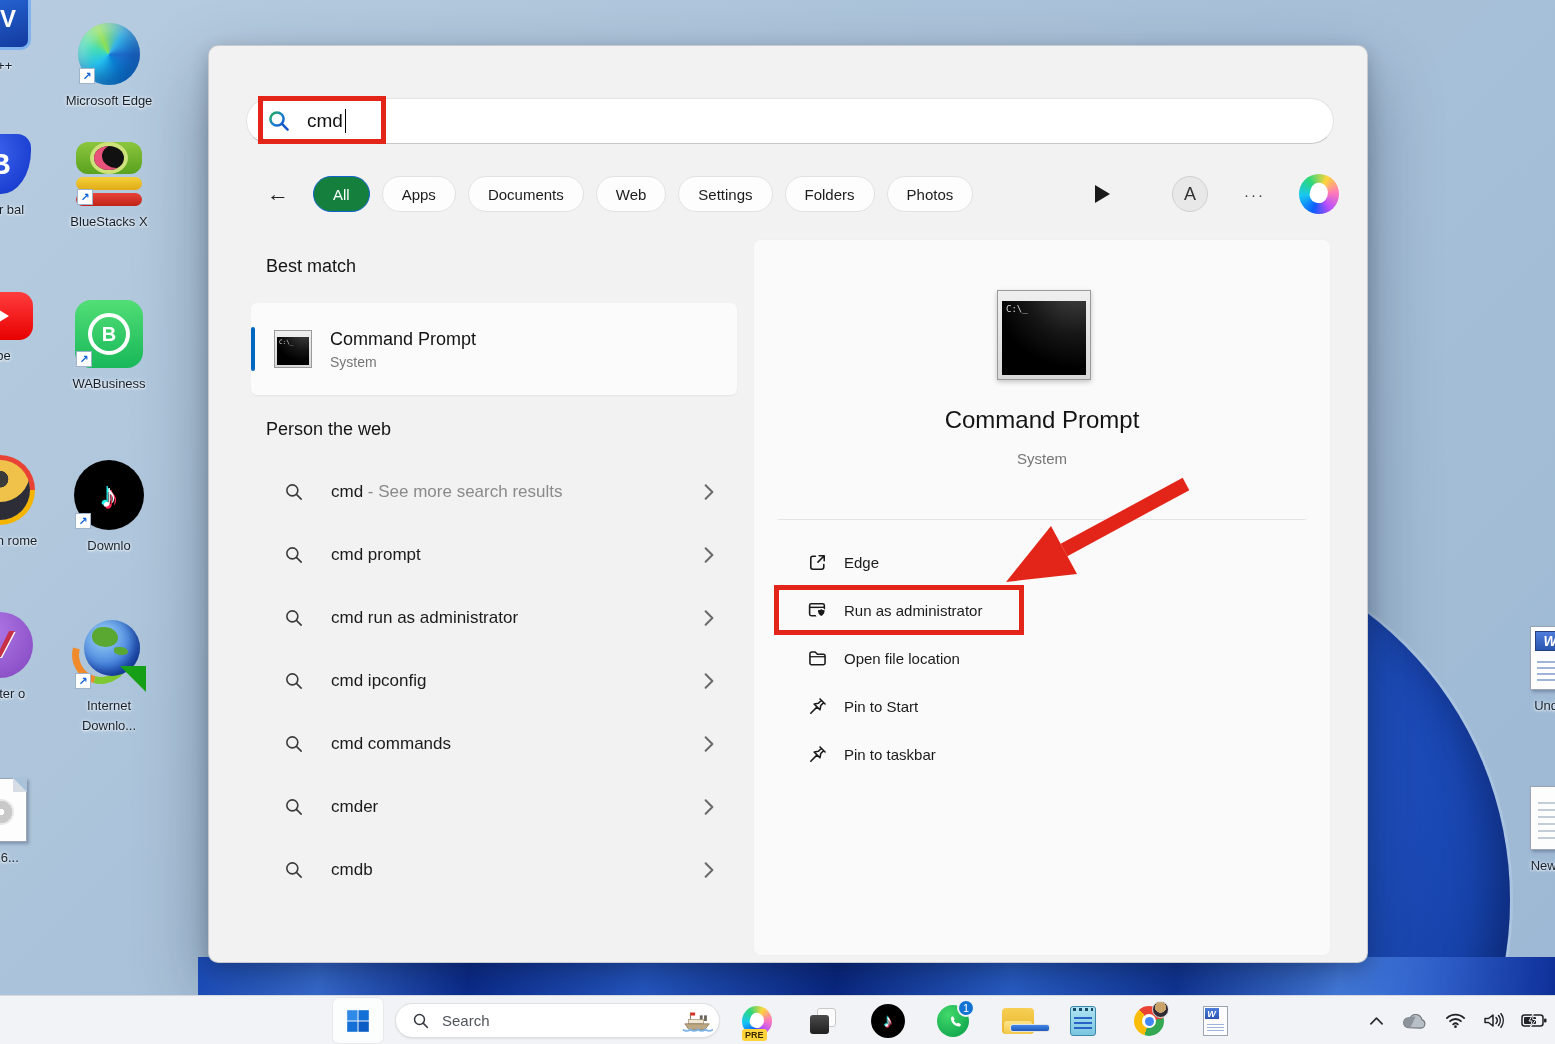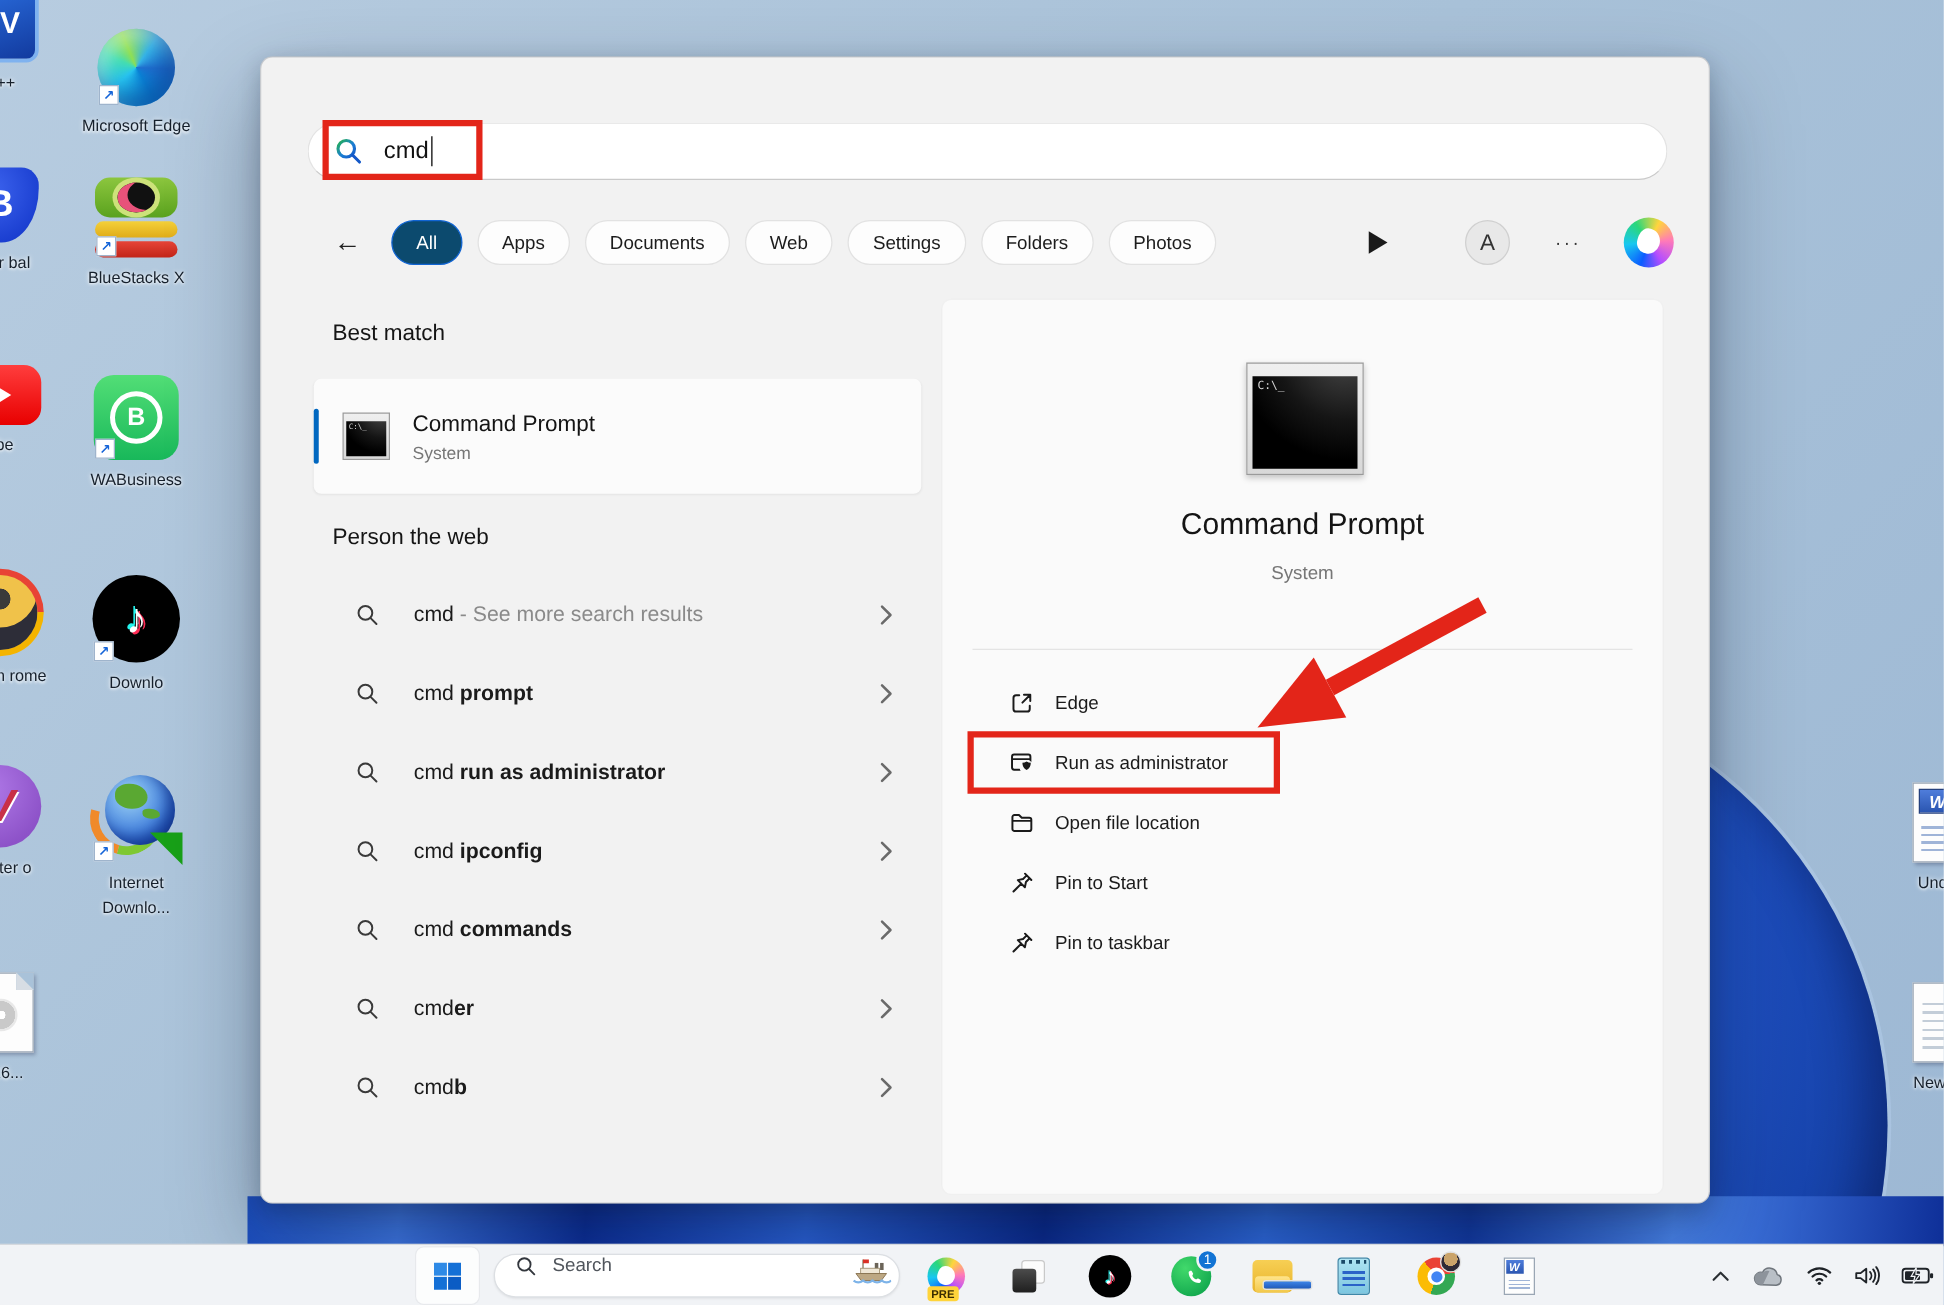--- a/index.html
+++ b/index.html
@@ -110,21 +110,21 @@
   .sbar .q { margin-left:16px; font-size:19px; color:#111; }
   .caret { display:inline-block; width:1.5px; height:24px; background:#000; margin-left:2px; vertical-align:-5px; }
   .redbox { position:absolute; border:5px solid #e32519; z-index:6; pointer-events:none; }
   .rb-search { left:49px; top:50px; width:128px; height:48px; }
 
   .tabsrow { position:absolute; left:0; top:124px; width:100%; height:48px; display:flex; align-items:center; }
   .backarrow { margin-left:58px; font-size:22px; color:#222; cursor:pointer; }
   .tabs { display:flex; gap:12px; margin-left:24px; }
   .tab { height:36px; padding:0 19px; display:flex; align-items:center; background:#fdfdfd;
     border:1px solid #e2e2e2; border-radius:18px; font-size:15px; color:#1c1c1c; cursor:pointer; }
-  .tab.sel { background:#0c4a6e; border-color:#1165d3; color:#fff; }
+  .tab.sel { background:#15803d; border-color:#1165d3; color:#fff; }
   .trail { position:absolute; right:0; top:124px; height:48px; display:flex; align-items:center; gap:0; }
   .playbtn { width:0; height:0; border-left:15px solid #1a1a1a; border-top:9px solid transparent;
     border-bottom:9px solid transparent; margin-right:62px; }
   .avatar { width:36px; height:36px; border-radius:50%; background:#e8e8e8; border:1px solid #d0d0d0;
     display:flex; align-items:center; justify-content:center; font-size:18px; color:#333; margin-right:36px; }
   .dots { font-size:15px; letter-spacing:2px; color:#333; margin-right:34px; }
   .copilot { position:relative; width:40px; height:40px; border-radius:50%; margin-right:28px;
     background:conic-gradient(from 200deg,#0b5cff,#18c7f0 18%,#2bd77a 35%,#ffd53d 52%,#ff7ab8 68%,#b44dff 85%,#0b5cff); }
   .copilot::after { content:""; position:absolute; left:11px; top:9px; width:18px; height:20px;
     background:#fff; border-radius:46% 58% 52% 48%; transform:rotate(18deg); }
@@ -149,21 +149,21 @@
   .cmd36 .body::before { font-size:6px; left:2px; top:1px; }
   .cmd92 { width:94px; height:90px; position:absolute; left:243px; top:50px;
     box-shadow:0 2px 5px rgba(0,0,0,.22); }
   .cmd92 .body { left:4px; right:4px; top:10px; bottom:4px; }
   .cmd92 .body::before { font-size:9px; left:4px; top:3px; }
 
   .srow { position:absolute; left:42px; width:486px; height:50px; display:flex; align-items:center;
     border-radius:6px; cursor:pointer; }
   .srow .mag { margin-left:33px; flex:0 0 auto; }
   .srow .txt { margin-left:27px; font-size:17px; color:#1b1b1b; }
-  .srow .txt b { font-weight:bold; }
+  .srow .txt b { font-weight:normal; }
   .srow .note { color:#8a8a8a; }
   .srow .chev { position:absolute; right:22px; }
 
   .panel { position:absolute; left:544px; top:193px; width:578px; height:717px; background:#fafafa;
     border:1px solid rgba(0,0,0,.04); border-radius:8px; }
   .p-title { position:absolute; left:0; top:166px; width:100%; text-align:center; font-size:24px; color:#141414; }
   .p-sub { position:absolute; left:0; top:210px; width:100%; text-align:center; font-size:15px; color:#767676; }
   .p-div { position:absolute; left:24px; right:24px; top:279px; height:1px; background:#e4e4e4; }
   .arow { position:absolute; left:24px; width:530px; height:48px; display:flex; align-items:center;
     border-radius:5px; cursor:pointer; }
@@ -174,21 +174,21 @@
   .red-arrow { position:absolute; left:990px; top:470px; width:210px; height:130px; z-index:40;
     pointer-events:none; }
 
   
   .taskbar { position:absolute; left:0; right:0; top:995px; height:49px; z-index:50;
     background:#f1f3f6; border-top:1px solid rgba(90,100,115,.18); }
   .start { position:absolute; left:333px; top:2px; width:50px; height:45px; border-radius:6px;
     background:rgba(255,255,255,.8); box-shadow:0 0 0 1px rgba(0,0,0,.04);
     display:flex; align-items:center; justify-content:center; cursor:pointer; }
   .tsearch { position:absolute; left:395px; top:7px; width:325px; height:35px; background:#fff;
-    border:1px solid #dcdfe3; border-radius:18px; display:flex; align-items:flex-start; padding:0 6px 0 16px;
+    border:1px solid #dcdfe3; border-radius:18px; display:flex; align-items:center; padding:0 6px 0 16px;
     box-shadow:0 1px 2px rgba(0,0,0,.08); cursor:pointer; }
   .tsearch .ph { margin-left:12px; font-size:15px; color:#50555c; flex:1; }
   .tbicon { position:absolute; top:8px; width:34px; height:34px; display:flex; align-items:center;
     justify-content:center; cursor:pointer; }
   .ti-copilot { left:740px; } .ti-snip { left:806px; } .ti-tiktok { left:871px; }
   .ti-whatsapp { left:936px; } .ti-explorer { left:1001px; } .ti-notepad { left:1066px; }
   .ti-chrome { left:1132px; } .ti-word { left:1198px; }
   .mini-copilot { position:relative; width:30px; height:30px; border-radius:50%;
     background:conic-gradient(from 200deg,#0b5cff,#18c7f0 18%,#2bd77a 35%,#ffd53d 52%,#ff7ab8 68%,#b44dff 85%,#0b5cff); }
   .mini-copilot::after { content:""; position:absolute; left:8px; top:7px; width:14px; height:15px;

